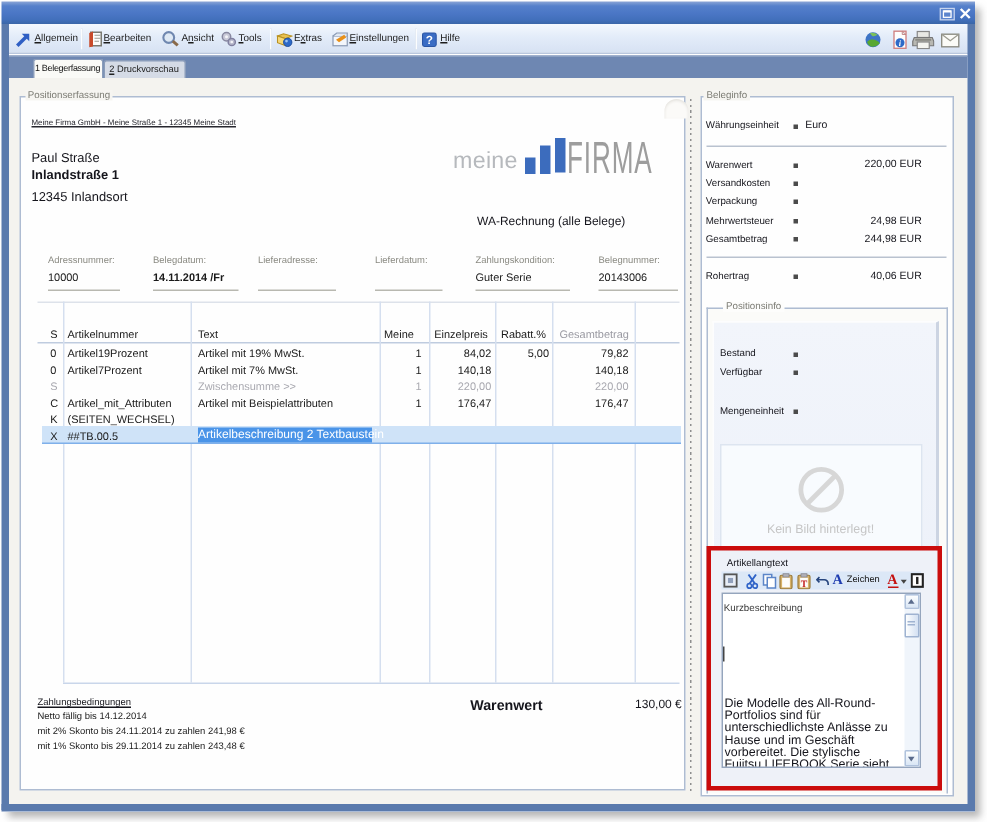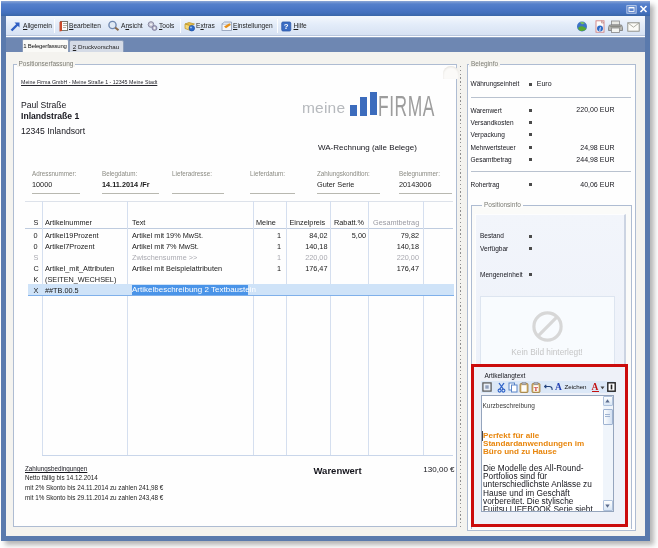--- a/index.html
+++ b/index.html
@@ -255,21 +255,20 @@
     </svg>
 <div class="ab" style="left:479px;top:347.3px;width:136px;text-align:center;font-size:8.3px;color:#c6c6c6;white-space:nowrap;">Kein Bild hinterlegt!</div>
 
 <div class="ab" style="left:474px;top:366.5px;width:152px;height:159.5px;background:#eef1f8;"></div>
 <div class="ab" style="left:484.5px;top:372.3px;font-size:6.5px;color:#15151c;">Artikellangtext</div>
 <div class="ab" style="left:481px;top:380.8px;width:133px;height:12.6px;background:#dce8f7;"></div>
 
 <div class="ab" style="left:480.5px;top:394.5px;width:133px;height:117px;background:#fff;border:1px solid #95a5bd;overflow:hidden;"></div>
 <div class="ab" style="left:482.5px;top:402.3px;font-size:6.5px;color:#3a3a3a;">Kurzbeschreibung</div>
 <div class="ab" style="left:481.8px;top:430.5px;width:1px;height:10px;background:#444;"></div>
-<div class="ab" style="left:483px;top:431.6px;font-size:8.1px;line-height:8.3px;font-weight:bold;color:#e8860d;white-space:nowrap;">Perfekt für alle<br>Standardanwendungen im<br>Büro und zu Hause</div>
 <div class="ab" style="left:483px;top:463.8px;font-size:8.3px;line-height:8.3px;color:#15151c;white-space:nowrap;width:120px;overflow:hidden;height:47px;">Die Modelle des All-Round-<br>Portfolios sind für<br>unterschiedlichste Anlässe zu<br>Hause und im Geschäft<br>vorbereitet. Die stylische<br>Fujitsu LIFEBOOK Serie sieht</div>
 
 <div class="ab" style="left:602.5px;top:395.5px;width:10px;height:115px;background:#f0f5fb;"></div>
 <div class="ab" style="left:602.5px;top:395.5px;width:10px;height:10.5px;background:linear-gradient(180deg,#fdfefe,#d9e6f5);border:1px solid #b0c2dc;border-radius:1px;"></div>
 <svg class="ab" style="left:605.3px;top:399.3px" width="5" height="4" viewBox="0 0 5 4">
       <path d="M2.5 0.3 L4.7 3.5 H0.3 z" fill="#5a6b8c"></path>
     </svg>
 <div class="ab" style="left:602.5px;top:408.5px;width:10px;height:16px;background:linear-gradient(90deg,#fdfefe,#d3e0f2);border:1px solid #9fb3d1;border-radius:1px;"></div>
 <div class="ab" style="left:605px;top:414px;width:5px;height:1px;background:#9fb3d1;"></div>
 <div class="ab" style="left:605px;top:416px;width:5px;height:1px;background:#9fb3d1;"></div>

